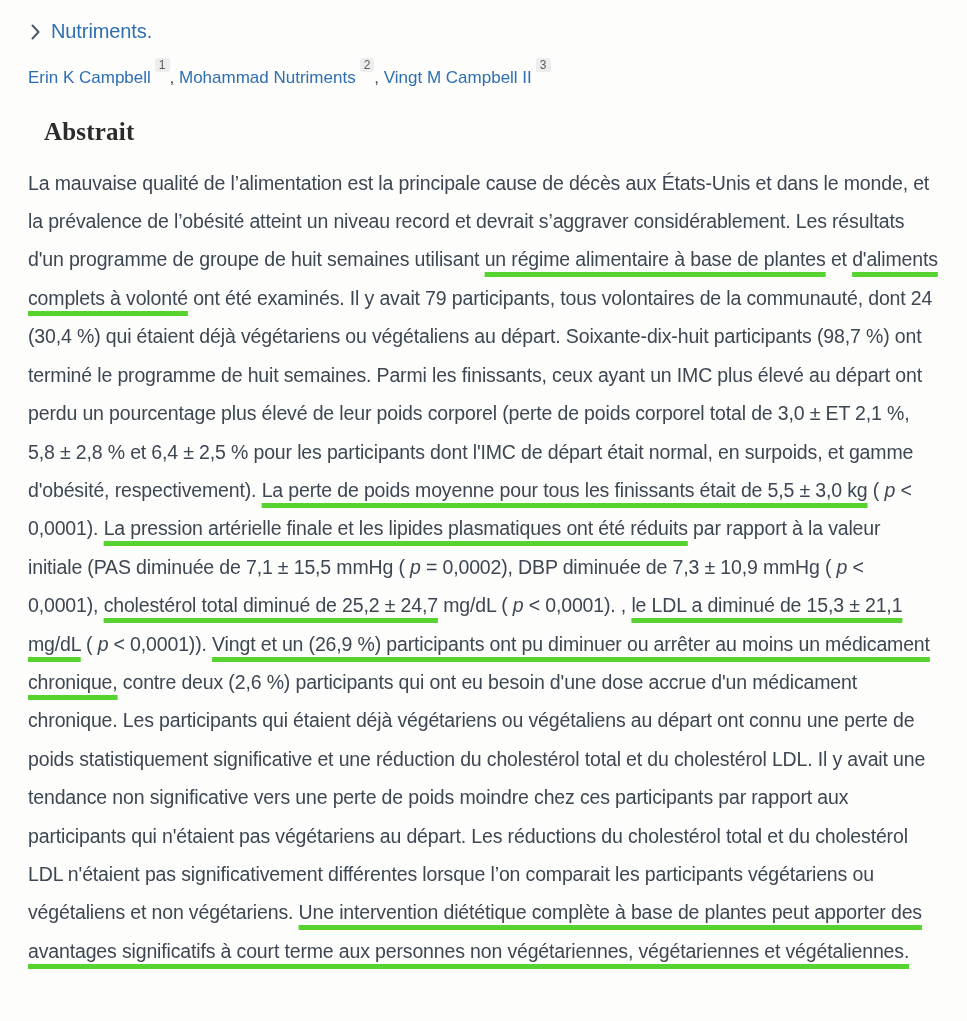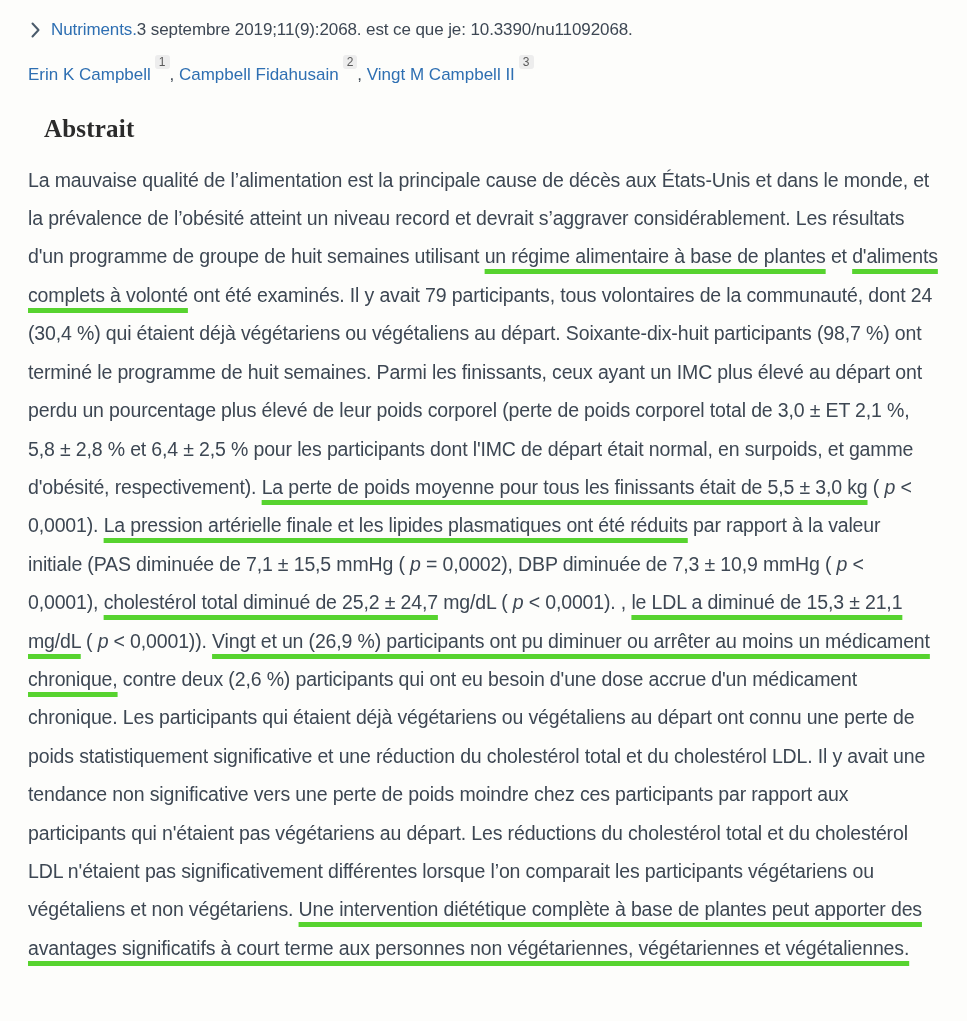--- a/index.html
+++ b/index.html
@@ -21,21 +21,21 @@
   .page{
     width:967px;
     min-height:1021px;
     background:var(--page-bg,#fdfdfb);
     padding:20px 28px 10px 28px;
   }
   
   .cite-line{
     display:flex;
     align-items:center;
-    font-size:17px;
+    font-size:20px;
     color:var(--body-text,#3d4753);
     letter-spacing:-0.1px;
     margin-bottom:22px;
   }
   .chev{
     display:inline-flex;
     align-items:center;
     margin-right:10px;
     margin-left:2px;
   }
@@ -112,23 +112,22 @@
 
 <div class="page">
 
   <div class="cite-line">
     <span class="chev">
       <svg width="11" height="18" viewBox="0 0 11 18" aria-hidden="true">
         <path d="M2.5 2.5 L8.5 9 L2.5 15.5" fill="none" stroke="#4a5b6b" stroke-width="2" stroke-linecap="round" stroke-linejoin="round"></path>
       </svg>
     </span>
     <a class="journal-link" href="#">Nutriments.</a>
-      <span class="citation">3 septembre 2019;11(9):2068. est ce que je: 10.3390/nu11092068.</span>
   </div>
 
 
-  <div class="authors"><a class="author-link" href="#">Erin K Campbell</a><sup class="aff-sup">1</sup><span class="author-sep">, </span><a class="author-link" href="#">Campbell Fidahusain</a><sup class="aff-sup">2</sup><span class="author-sep">, </span><a class="author-link" href="#">Vingt M Campbell II</a><sup class="aff-sup">3</sup></div>
+  <div class="authors"><a class="author-link" href="#">Erin K Campbell</a><sup class="aff-sup">1</sup><span class="author-sep">, </span><a class="author-link" href="#">Mohammad Nutriments</a><sup class="aff-sup">2</sup><span class="author-sep">, </span><a class="author-link" href="#">Vingt M Campbell II</a><sup class="aff-sup">3</sup></div>
 
   <h2 class="abstract-heading">Abstrait</h2>
 
   <p class="abstract-text"><span>La mauvaise qualité de l’alimentation est la principale cause de décès aux États-Unis et dans le monde, et la prévalence de l’obésité atteint un niveau record et devrait s’aggraver considérablement. Les résultats d'un programme de groupe de huit semaines utilisant </span><span class="hl-underline">un régime alimentaire à base de plantes</span><span> et </span><span class="hl-underline">d'aliments complets à volonté</span><span> ont été examinés. Il y avait 79 participants, tous volontaires de la communauté, dont 24 (30,4 %) qui étaient déjà végétariens ou végétaliens au départ. Soixante-dix-huit participants (98,7 %) ont terminé le programme de huit semaines. Parmi les finissants, ceux ayant un IMC plus élevé au départ ont perdu un pourcentage plus élevé de leur poids corporel (perte de poids corporel total de 3,0 ± ET 2,1 %, 5,8 ± 2,8 % et 6,4 ± 2,5 % pour les participants dont l'IMC de départ était normal, en surpoids, et gamme d'obésité, respectivement). </span><span class="hl-underline">La perte de poids moyenne pour tous les finissants était de 5,5 ± 3,0 kg</span><span> ( </span><span class="it">p</span><span> &lt; 0,0001). </span><span class="hl-underline">La pression artérielle finale et les lipides plasmatiques ont été réduits</span><span> par rapport à la valeur initiale (PAS diminuée de 7,1 ± 15,5 mmHg ( </span><span class="it">p</span><span> = 0,0002), DBP diminuée de 7,3 ± 10,9 mmHg ( </span><span class="it">p</span><span> &lt; 0,0001), </span><span class="hl-underline">cholestérol total diminué de 25,2 ± 24,7</span><span> mg/dL ( </span><span class="it">p</span><span> &lt; 0,0001). , </span><span class="hl-underline">le LDL a diminué de 15,3 ± 21,1 mg/dL</span><span> ( </span><span class="it">p</span><span> &lt; 0,0001)). </span><span class="hl-underline">Vingt et un (26,9 %) participants ont pu diminuer ou arrêter au moins un médicament chronique,</span><span> contre deux (2,6 %) participants qui ont eu besoin d'une dose accrue d'un médicament chronique. Les participants qui étaient déjà végétariens ou végétaliens au départ ont connu une perte de poids statistiquement significative et une réduction du cholestérol total et du cholestérol LDL. Il y avait une tendance non significative vers une perte de poids moindre chez ces participants par rapport aux participants qui n'étaient pas végétariens au départ. Les réductions du cholestérol total et du cholestérol LDL n'étaient pas significativement différentes lorsque l’on comparait les participants végétariens ou végétaliens et non végétariens. </span><span class="hl-underline">Une intervention diététique complète à base de plantes peut apporter des avantages significatifs à court terme aux personnes non végétariennes, végétariennes et végétaliennes.</span></p>
 
 </div>
 
 </body></html>

